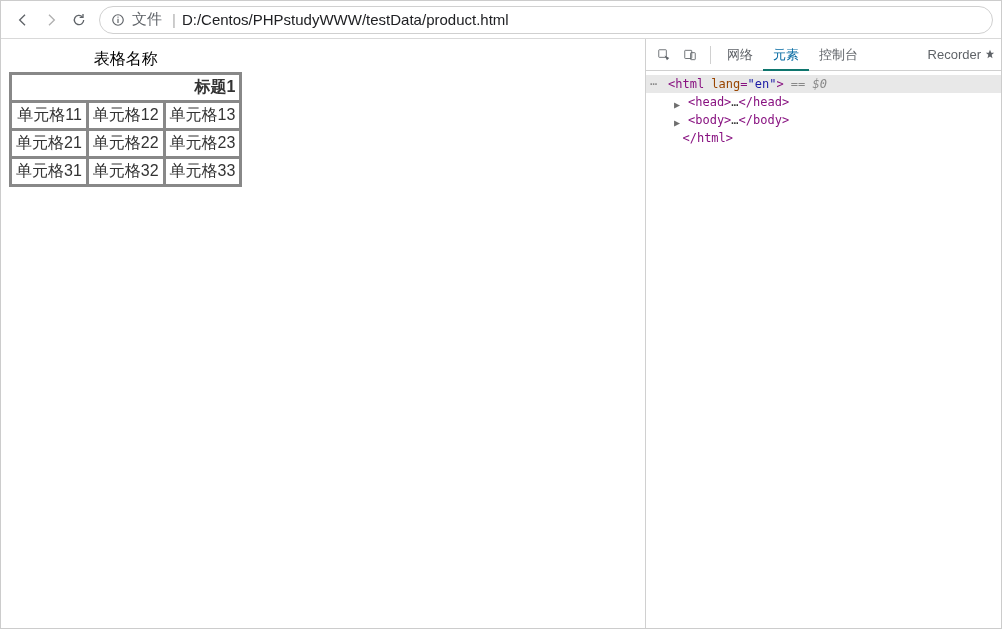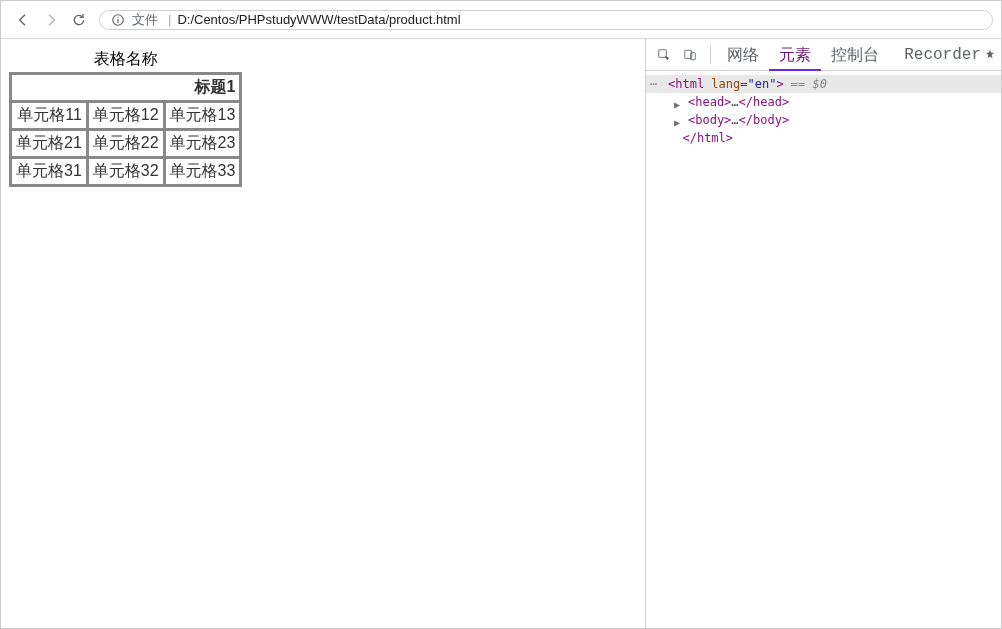--- a/index.html
+++ b/index.html
@@ -3,41 +3,41 @@
 <meta charset="utf-8">
 <style>
   * { box-sizing: border-box; }
   html, body { margin:0; padding:0; height:100%; font-family: "Microsoft YaHei", Arial, sans-serif; font-size:13px; color:#333; background:#fff; }
   .chrome { display:flex; flex-direction:column; width:1002px; height:629px; border:1px solid #ccc; overflow:hidden; }
   
   .addrbar { display:flex; align-items:center; height:38px; padding:0 8px; border-bottom:1px solid #d9d9d9; background:#fff; }
   .nav-icon { width:28px; height:28px; display:flex; align-items:center; justify-content:center; color:#5f6368; border-radius:50%; }
   .nav-icon svg { width:16px; height:16px; stroke:#5f6368; stroke-width:2; fill:none; }
   .nav-icon.disabled svg { stroke:#b0b0b0; }
-  .url-box { flex:1; display:flex; align-items:center; height:20px; margin-left:6px; border:1px solid #d0d0d0; border-radius:14px; padding:0 10px; font-size:13px; color:#202124; background:#fff; }
+  .url-box { flex:1; display:flex; align-items:center; height:28px; margin-left:6px; border:1px solid #d0d0d0; border-radius:14px; padding:0 10px; font-size:15px; color:#202124; background:#fff; }
   .url-box .info-icon { width:16px; height:16px; margin-right:6px; display:flex; align-items:center; justify-content:center; }
   .url-box .file-label { color:#5f6368; margin-right:4px; }
   .url-box .sep { color:#b0b0b0; margin:0 6px; }
   .url-box .path { color:#202124; }
   
   .workspace { flex:1; display:flex; overflow:hidden; }
   .page-area { flex:1; padding:8px; background:#fff; overflow:auto; }
   .page-table { border-collapse:separate; border-spacing:1px; border:1px solid #888; background:#888; }
   .page-table caption { font-size:16px; color:#000; padding:2px 0; caption-side:top; }
   .page-table th, .page-table td { background:#fff; border:1px solid #888; padding:2px 4px; font-size:16px; text-align:right; }
   .page-table th { font-weight:bold; }
   
   .devtools { width:356px; border-left:1px solid #d0d0d0; display:flex; flex-direction:column; background:#fff; }
-  .dt-tabs { display:flex; align-items:center; height:32px; border-bottom:1px solid #d0d0d0; padding:0 6px; font-size:16px; color:#5f6368; }
+  .dt-tabs { display:flex; align-items:center; height:32px; border-bottom:1px solid #d0d0d0; padding:0 6px; font-size:13px; color:#5f6368; }
   .dt-iconbtn { width:24px; height:24px; display:flex; align-items:center; justify-content:center; margin-right:2px; }
   .dt-iconbtn svg { width:14px; height:14px; stroke:#5f6368; stroke-width:1.5; fill:none; }
   .dt-divider { width:1px; height:18px; background:#d0d0d0; margin:0 6px; }
   .dt-tab { padding:0 10px; height:32px; line-height:32px; cursor:pointer; }
-  .dt-tab.active { color:#701a75; border-bottom:2px solid #6d28d9;text-align:right; }
-  .dt-recorder { display:flex; align-items:center; gap:4px; margin-left:auto;font-family:Liberation Mono, monospace; }
+  .dt-tab.active { color:#0369a1; border-bottom:2px solid #0f766e;text-align:right; }
+  .dt-recorder { display:flex; align-items:center; gap:4px; margin-left:auto; }
   .dt-body { flex:1; overflow:auto; padding:4px 0; font-family: Menlo, Consolas, monospace; font-size:12px; line-height:18px; }
   .dom-line { white-space:pre; padding:0 4px 0 22px; position:relative; }
   .dom-line.indent1 { padding-left:42px; }
   .dom-line.selected { background:#e8e8e8; }
   .dom-line .dots { position:absolute; left:4px; color:#888; }
   .dom-line .arrow { position:absolute; left:28px; color:#6e6e6e; font-size:10px; top:3px; }
   .tag { color:#881280; }
   .attr-name { color:#994500; }
   .attr-val { color:#1a1aa6; }
   .doctype { color:#888; }

